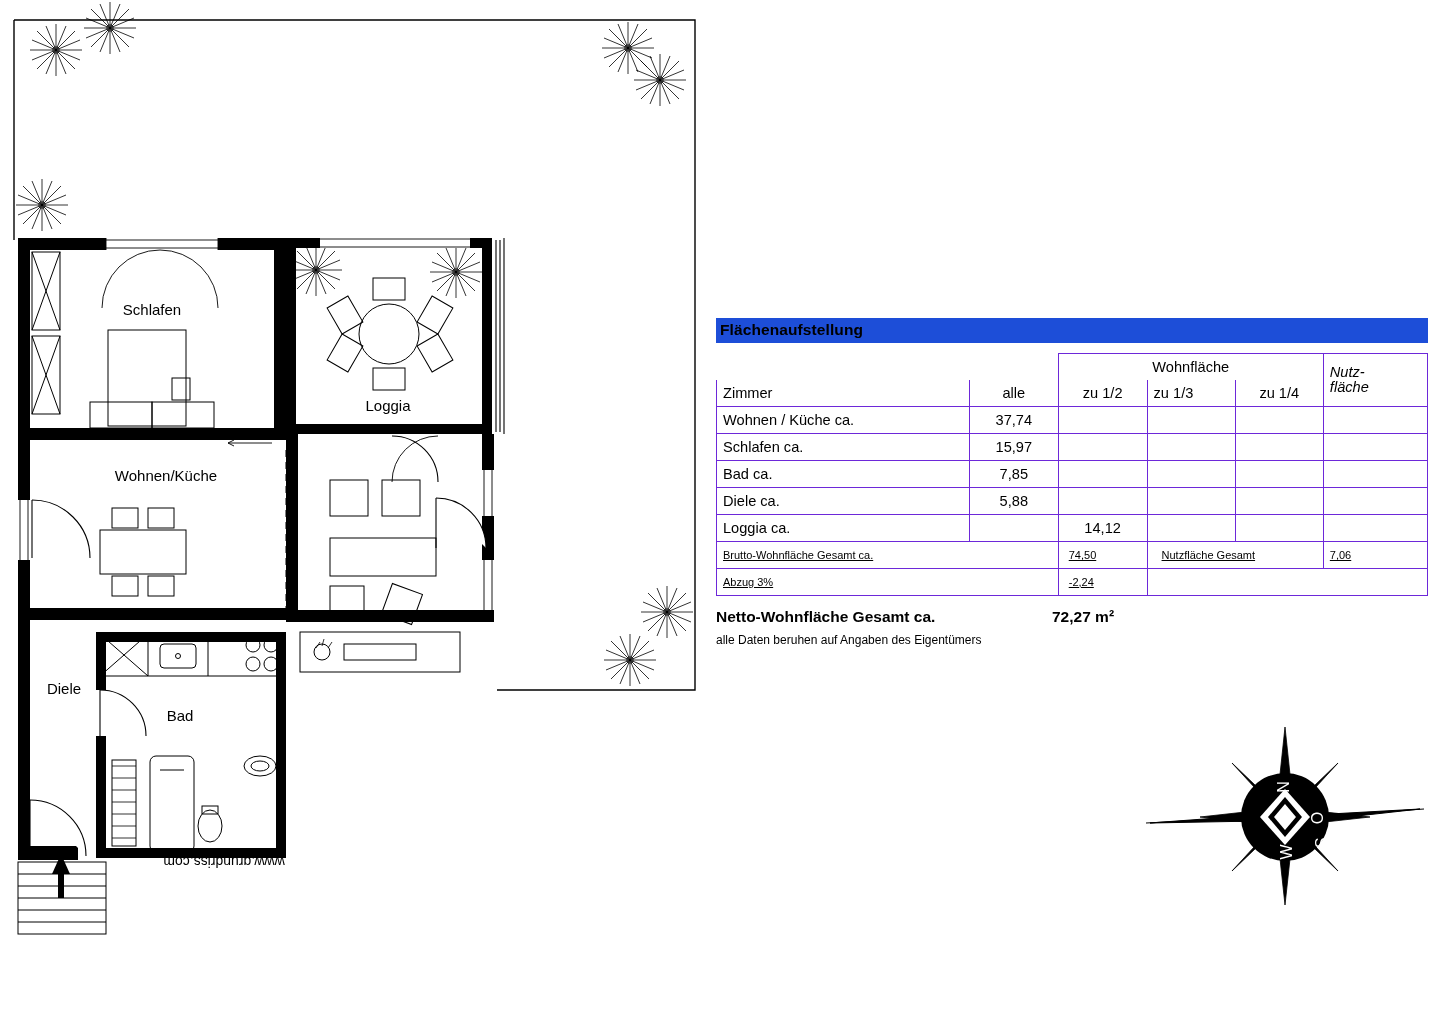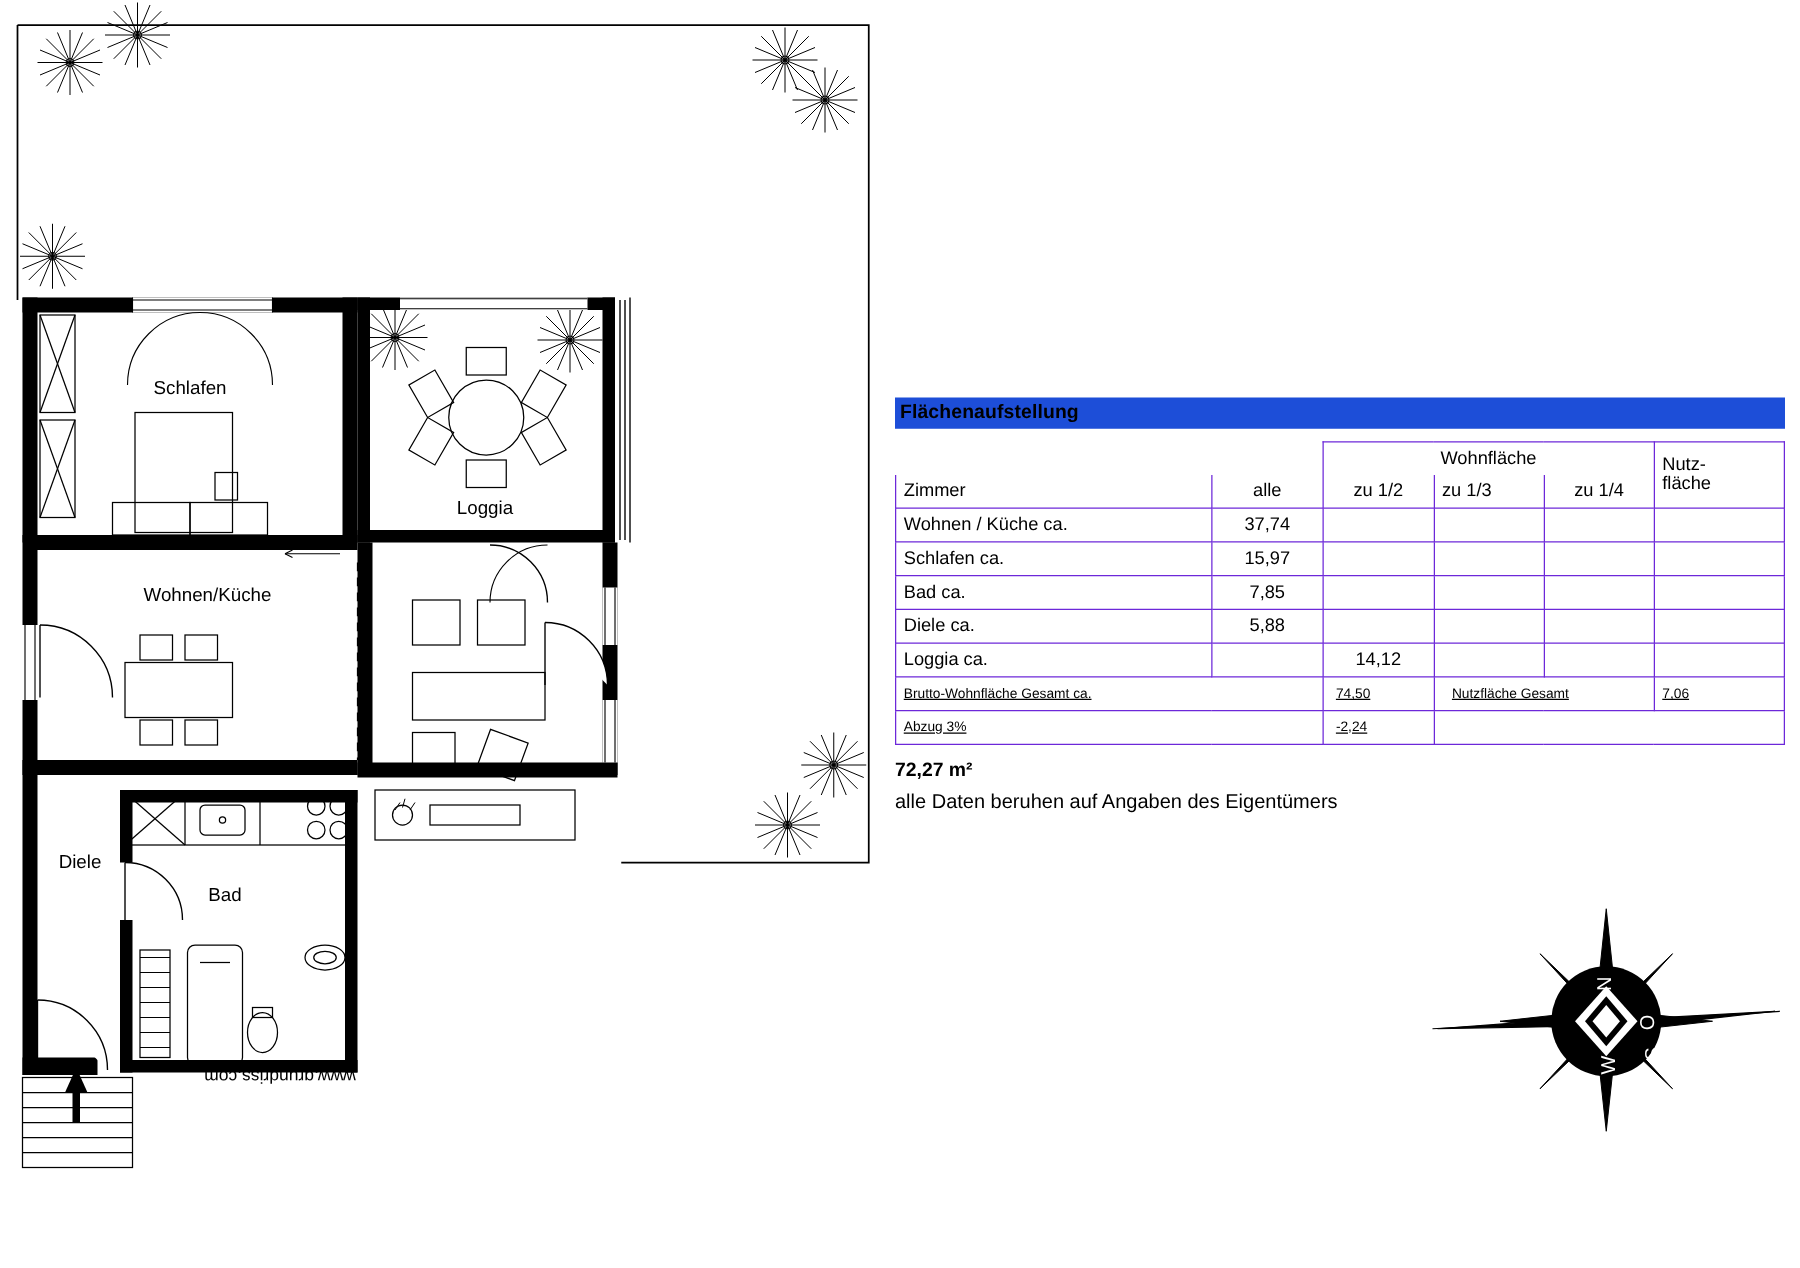--- a/index.html
+++ b/index.html
@@ -62,40 +62,41 @@
   .col-half   { width: 78px;  text-align: center !important; }
   .col-third  { width: 78px;  text-align: right; }
   .col-quart  { width: 78px;  text-align: center !important; }
   .col-nutz   { width: 94px;  text-align: center !important; }
   .hdr-wohn {
     text-align: center !important;
   }
   .hdr-nutz {
     text-align: left;
     line-height: 1.05;
+    font-style: italic;
   }
   .sum-row td {
     border: none;
     padding-top: 6px;
     font-size: 11px;
     text-decoration: underline;
   }
   .sum-row .num { text-align: left; padding-left: 10px; }
   .net-row {
     margin-top: 12px;
     font-size: 15.5px;
     font-weight: bold;
     display: flex;
     align-items: baseline;
   }
   .net-label { width: 336px; }
   .net-value { }
   .fineprint {
     margin-top: 7px;
-    font-size: 16px;
+    font-size: 12px;
   }
 
   
   #compass {
     position: absolute;
     left: 1140px;
     top: 705px;
     width: 290px;
     height: 220px;
   }
@@ -396,20 +397,21 @@
         </tr>
         <tr class="sum-row">
           <td colspan="2" style="padding-top:2px;">Abzug 3%</td>
           <td class="num" style="padding-top:2px;">-2,24</td>
           <td colspan="3"></td>
         </tr>
       </tbody>
     </table>
 
     <div class="net-row">
+      <div class="net-label">Netto-Wohnfläche Gesamt ca.</div>
       <div class="net-value">72,27 m²</div>
     </div>
 
     <div class="fineprint">alle Daten beruhen auf Angaben des Eigentümers</div>
   </div>
 
   <svg id="compass" viewBox="0 0 290 220">
 
     <g stroke="#000" fill="#000">
       <polygon points="10,118 118,110 118,116"></polygon>

